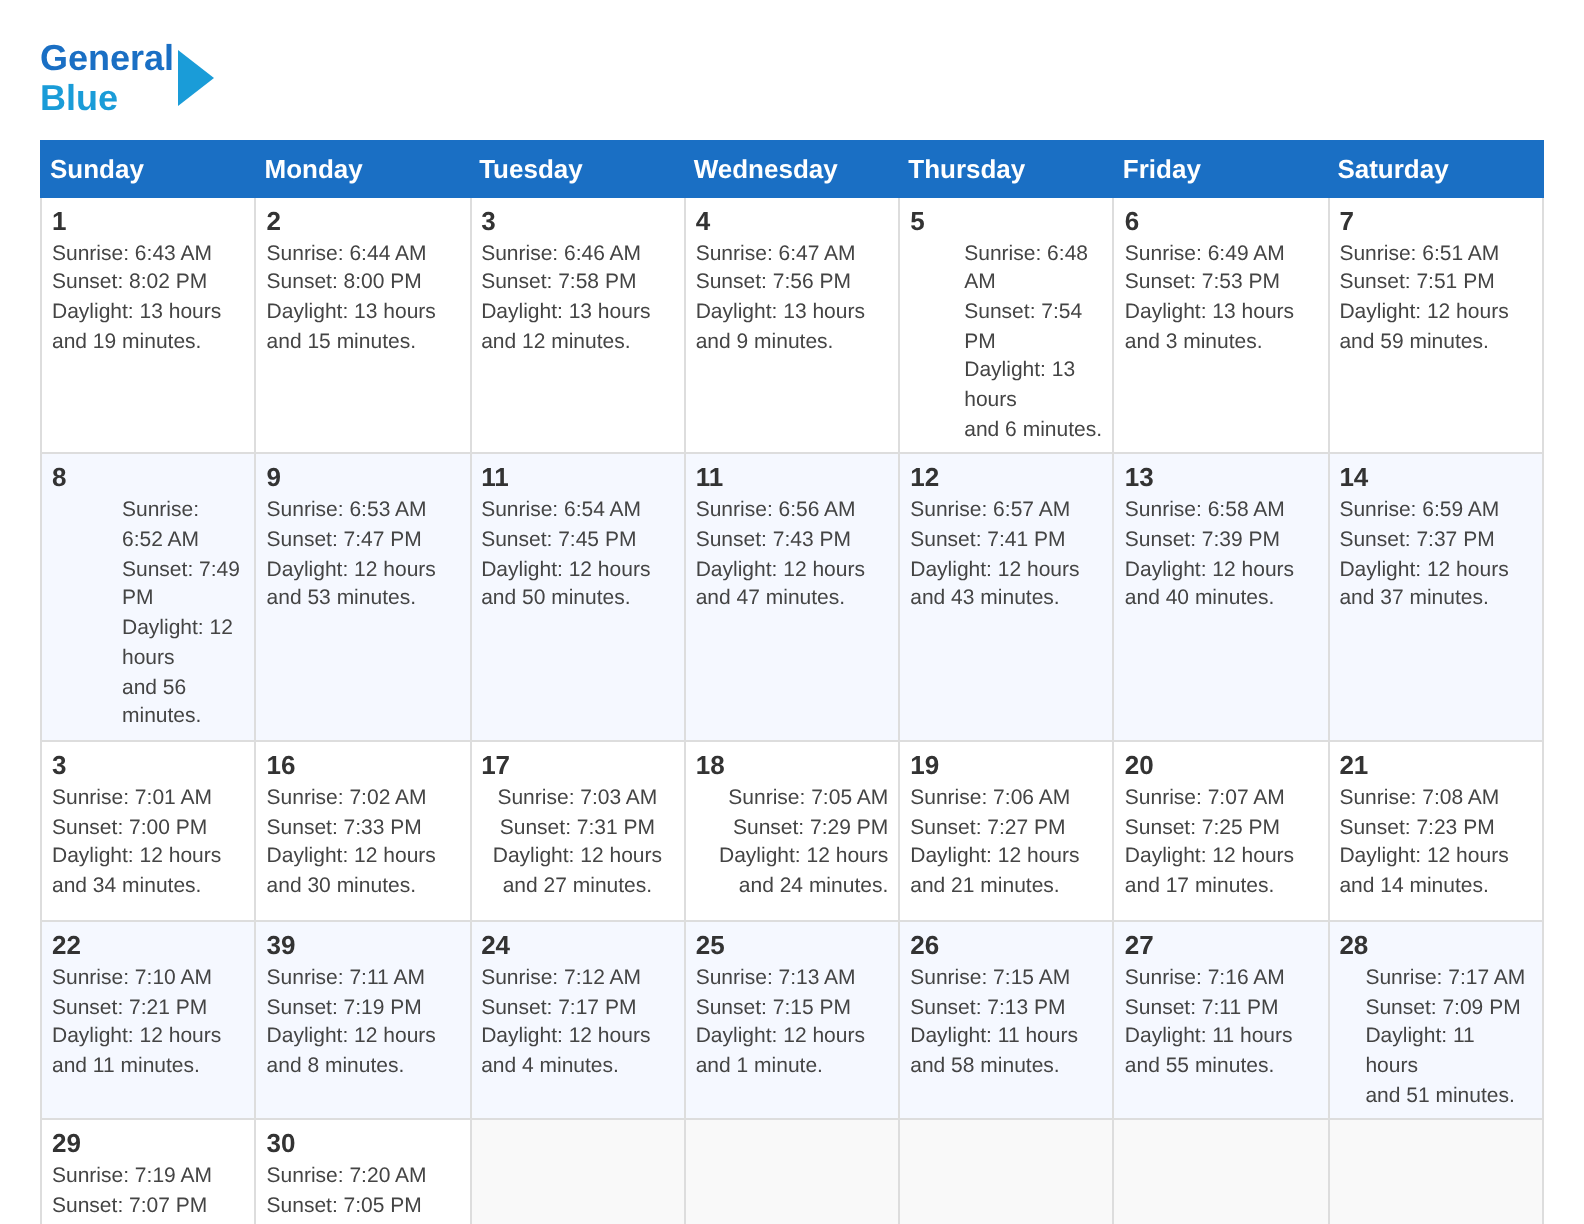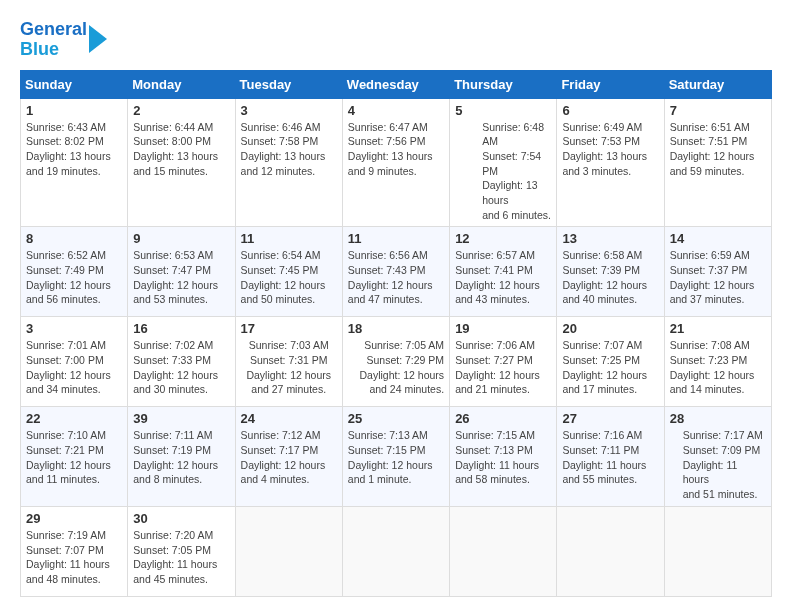--- a/index.html
+++ b/index.html
@@ -173,21 +173,21 @@
           <span class="day-num">7</span>
           <div class="day-info" style="white-space: pre-line;">Sunrise: 6:51 AM
 Sunset: 7:51 PM
 Daylight: 12 hours
 and 59 minutes.</div>
         </td>
       </tr>
       <tr class="week-row">
         <td>
           <span class="day-num">8</span>
-          <div class="day-info" style="white-space: pre-line;">Sunrise: 6:52 AM
+          <div class="day-info" style="white-space: pre-line; margin-left: 35px;">Sunrise: 6:52 AM
 Sunset: 7:49 PM
 Daylight: 12 hours
 and 56 minutes.</div>
         </td>
         <td>
           <span class="day-num">9</span>
           <div class="day-info" style="white-space: pre-line;">Sunrise: 6:53 AM
 Sunset: 7:47 PM
 Daylight: 12 hours
 and 53 minutes.</div>

